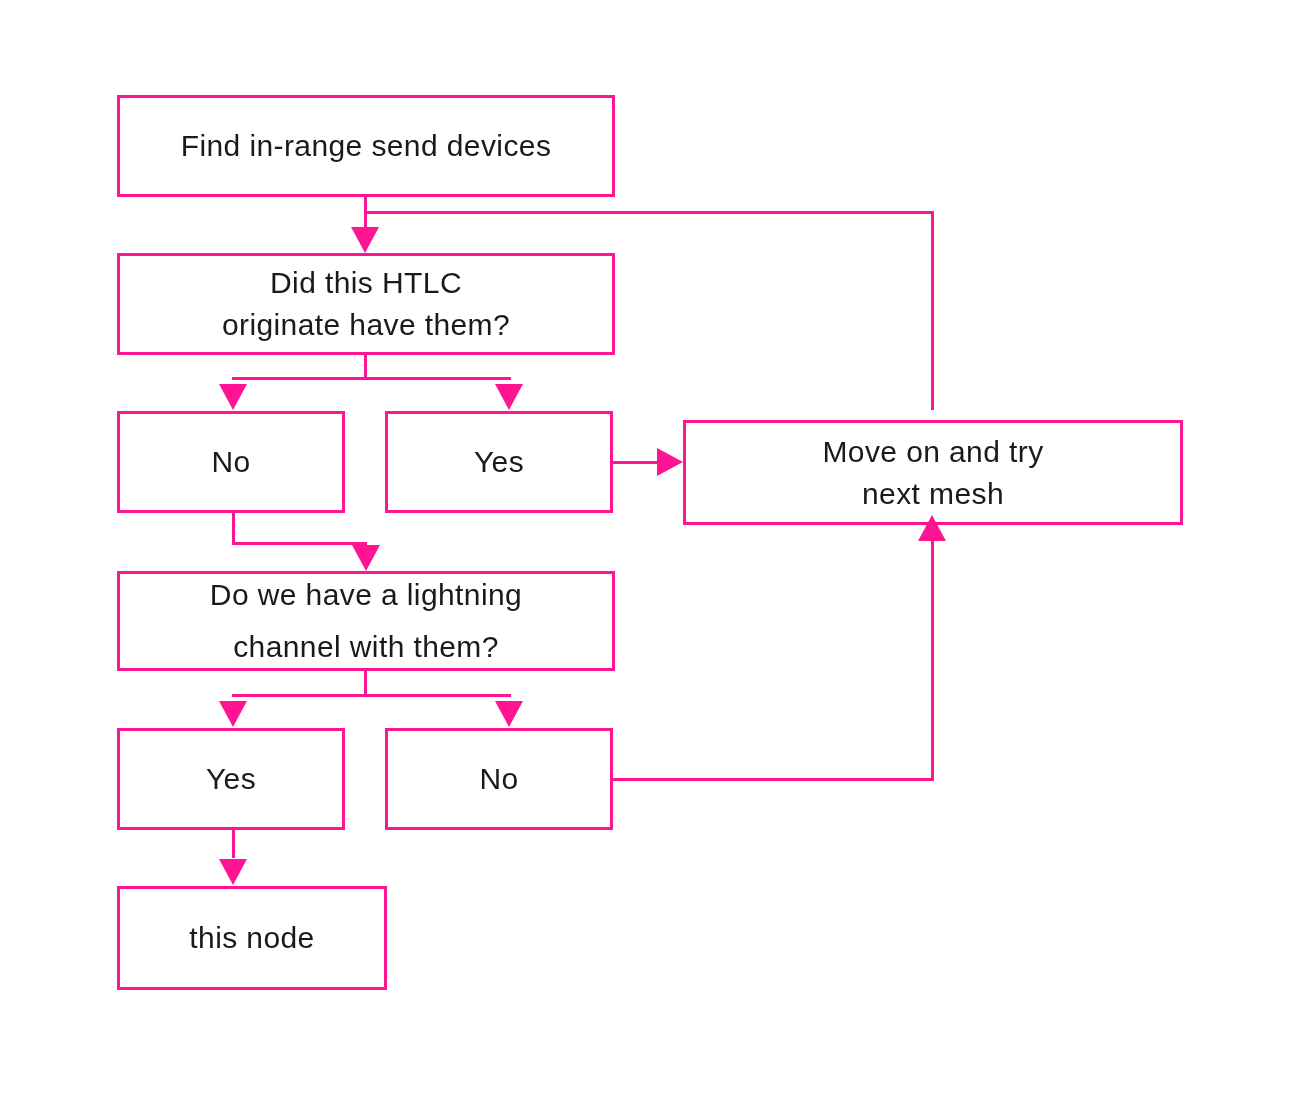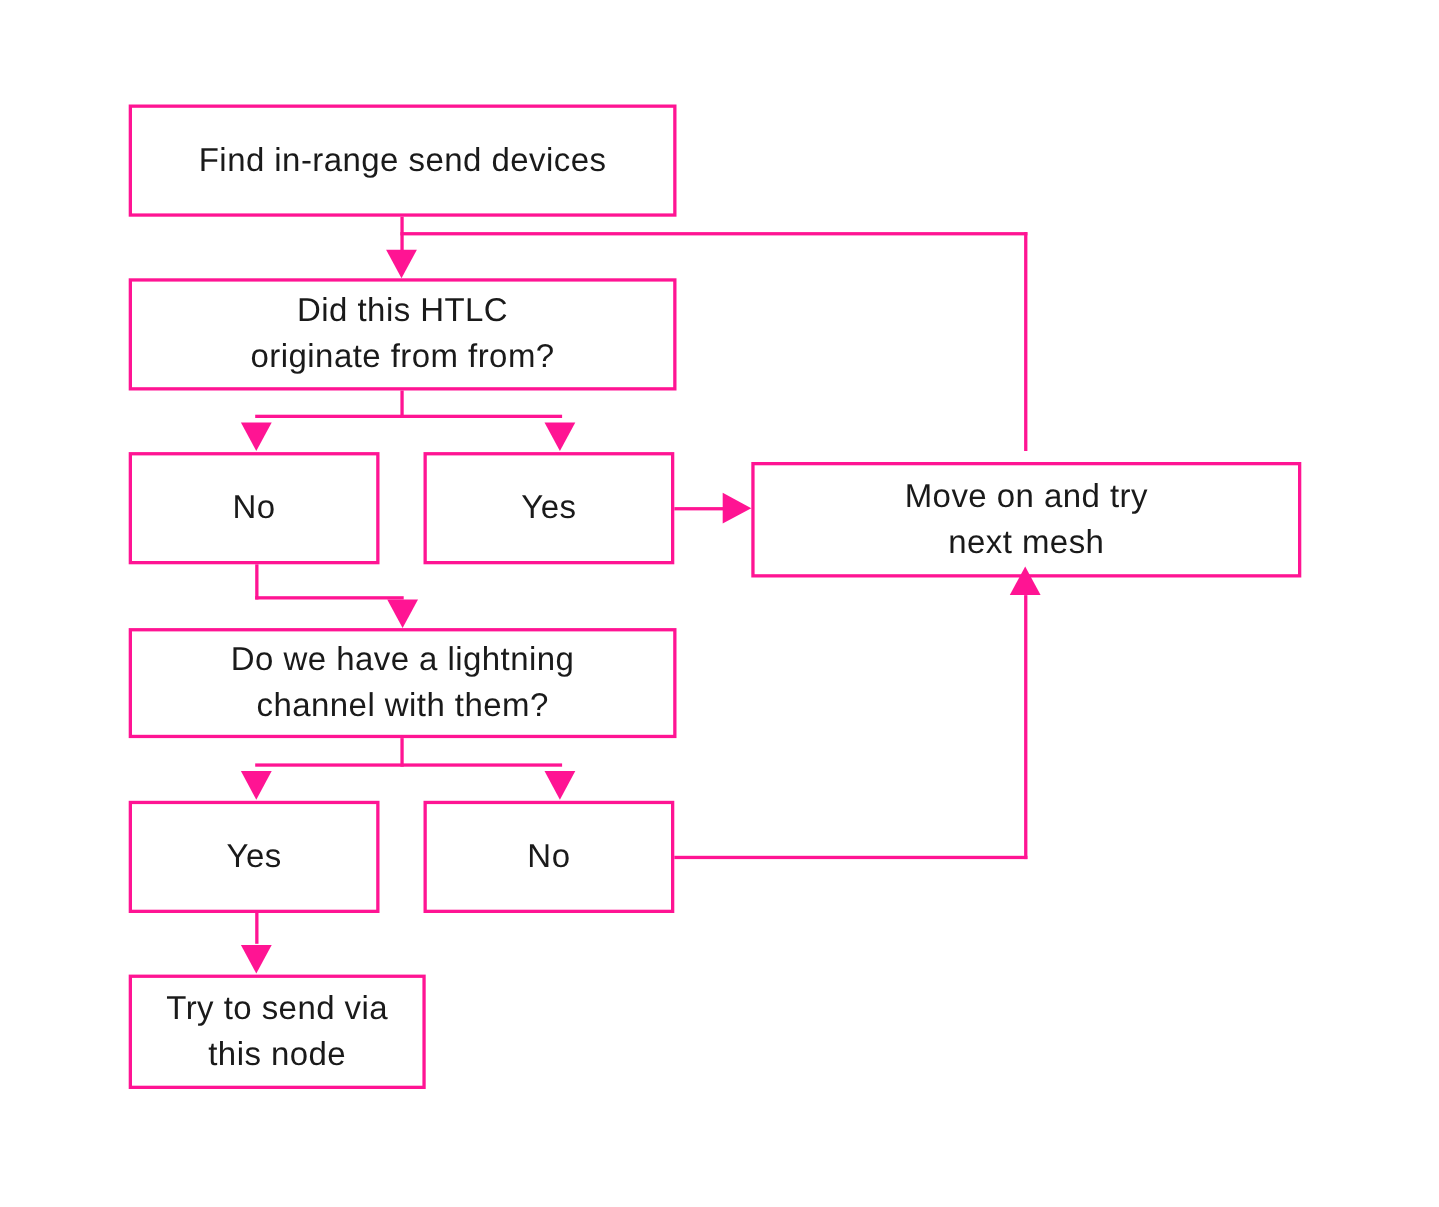--- a/index.html
+++ b/index.html
@@ -61,51 +61,50 @@
 <body>
 
 <div class="canvas">
 
   <div class="node" style="left:117px; top:95px; width:498px; height:102px;">
     <span>Find in-range send devices</span>
   </div>
 
   <div class="node" style="left:117px; top:253px; width:498px; height:102px;">
     <span>Did this HTLC</span>
-    <span>originate from from?</span>
+    <span>originate have them?</span>
   </div>
 
   <div class="node" style="left:117px; top:411px; width:228px; height:102px;">
     <span>No</span>
   </div>
 
   <div class="node" style="left:385px; top:411px; width:228px; height:102px;">
     <span>Yes</span>
   </div>
 
   <div class="node" style="left:683px; top:420px; width:500px; height:105px;">
     <span>Move on and try</span>
     <span>next mesh</span>
   </div>
 
-  <div class="node" style="left:117px; top:571px; width:498px; height:100px;">
+  <div class="node" style="left:117px; top:571px; width:498px; height:100px;justify-content:space-between;">
     <span>Do we have a lightning</span>
     <span>channel with them?</span>
   </div>
 
   <div class="node" style="left:117px; top:728px; width:228px; height:102px;">
     <span>Yes</span>
   </div>
 
   <div class="node" style="left:385px; top:728px; width:228px; height:102px;">
     <span>No</span>
   </div>
 
   <div class="node" style="left:117px; top:886px; width:270px; height:104px;">
-    <span>Try to send via</span>
     <span>this node</span>
   </div>
 
   <div class="edge" style="left:364px; top:197px; width:3px; height:33px;"></div>
   <div class="ah down" style="left:351px; top:227px;"></div>
 
   <div class="edge" style="left:364px; top:211px; width:570px; height:3px;"></div>
   <div class="edge" style="left:931px; top:211px; width:3px; height:199px;"></div>
 
   <div class="edge" style="left:364px; top:355px; width:3px; height:25px;"></div>

